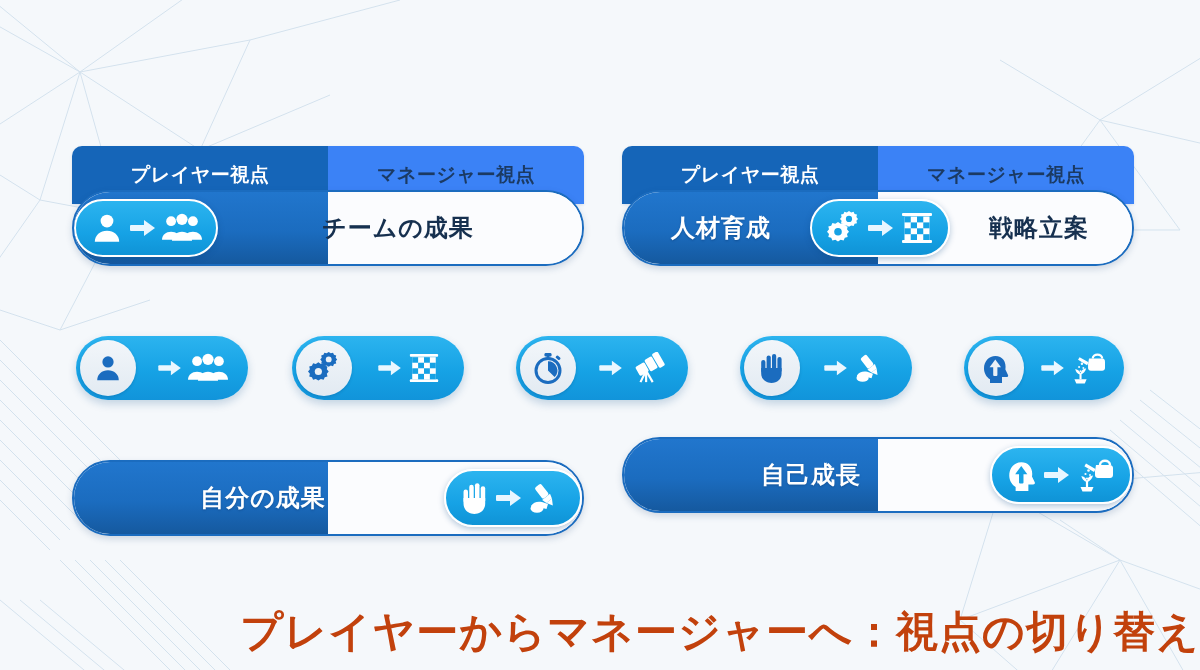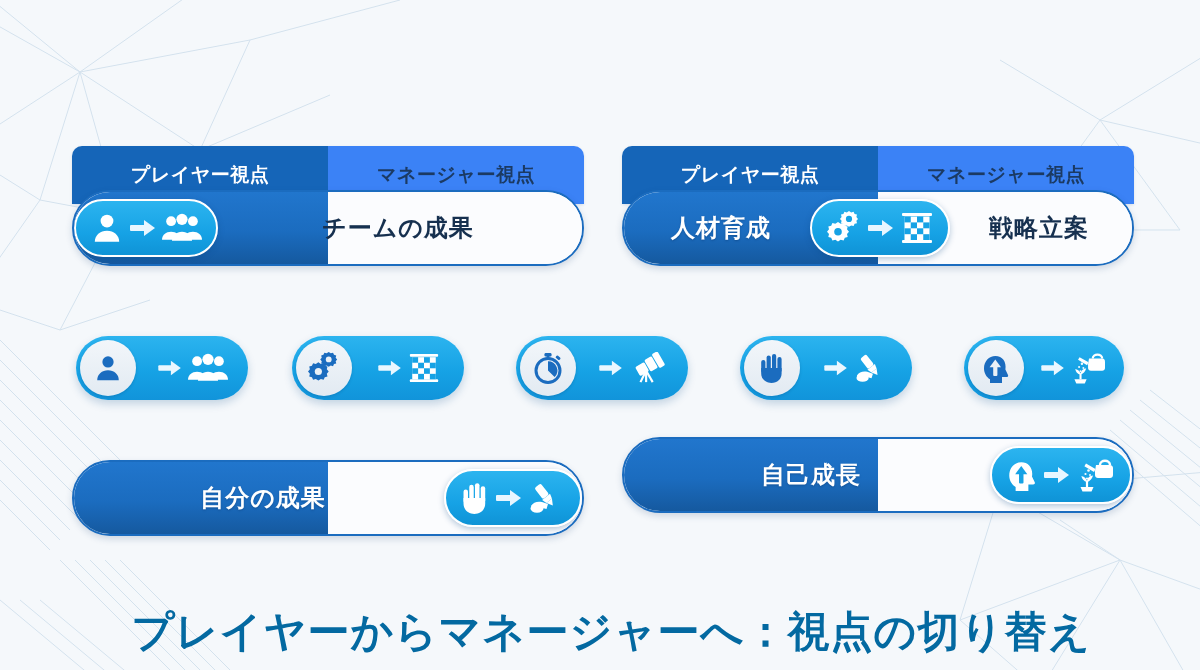--- a/index.html
+++ b/index.html
@@ -175,24 +175,24 @@
     padding: 0 6px;
   }
   .mini-mid svg { display: block; }
 
   
   #page-title {
     position: absolute;
     left: 0;
     top: 556px;
     width: 1200px;
-    text-align: center;
+    text-align: right;
     font-size: 42px;
     font-weight: 700;
-    color: #0369a1;
+    color: #c2410c;
     letter-spacing: 1px;
     white-space: nowrap;
     padding-left: 23px;
   }
 </style>
 </head>
 <body>
 
 <svg id="bg-net" viewBox="0 0 1200 670" preserveAspectRatio="none">
   <rect x="0" y="0" width="1200" height="670" fill="#f5f8fb"></rect>

